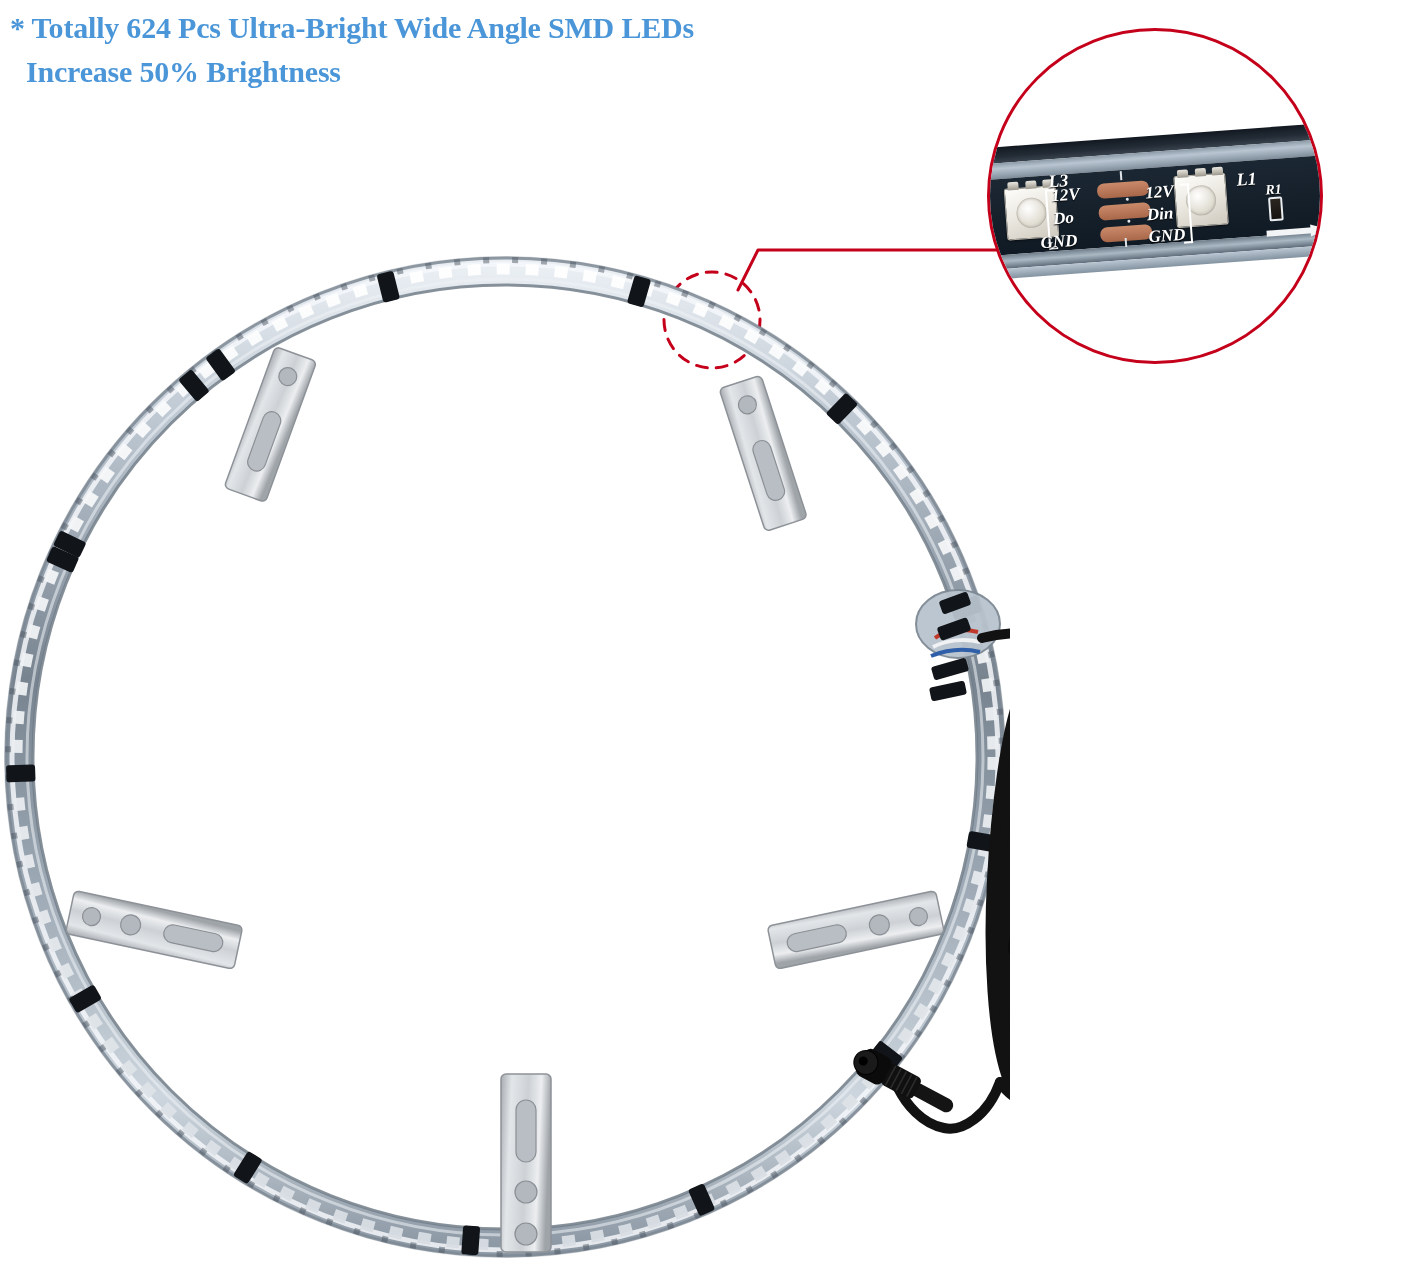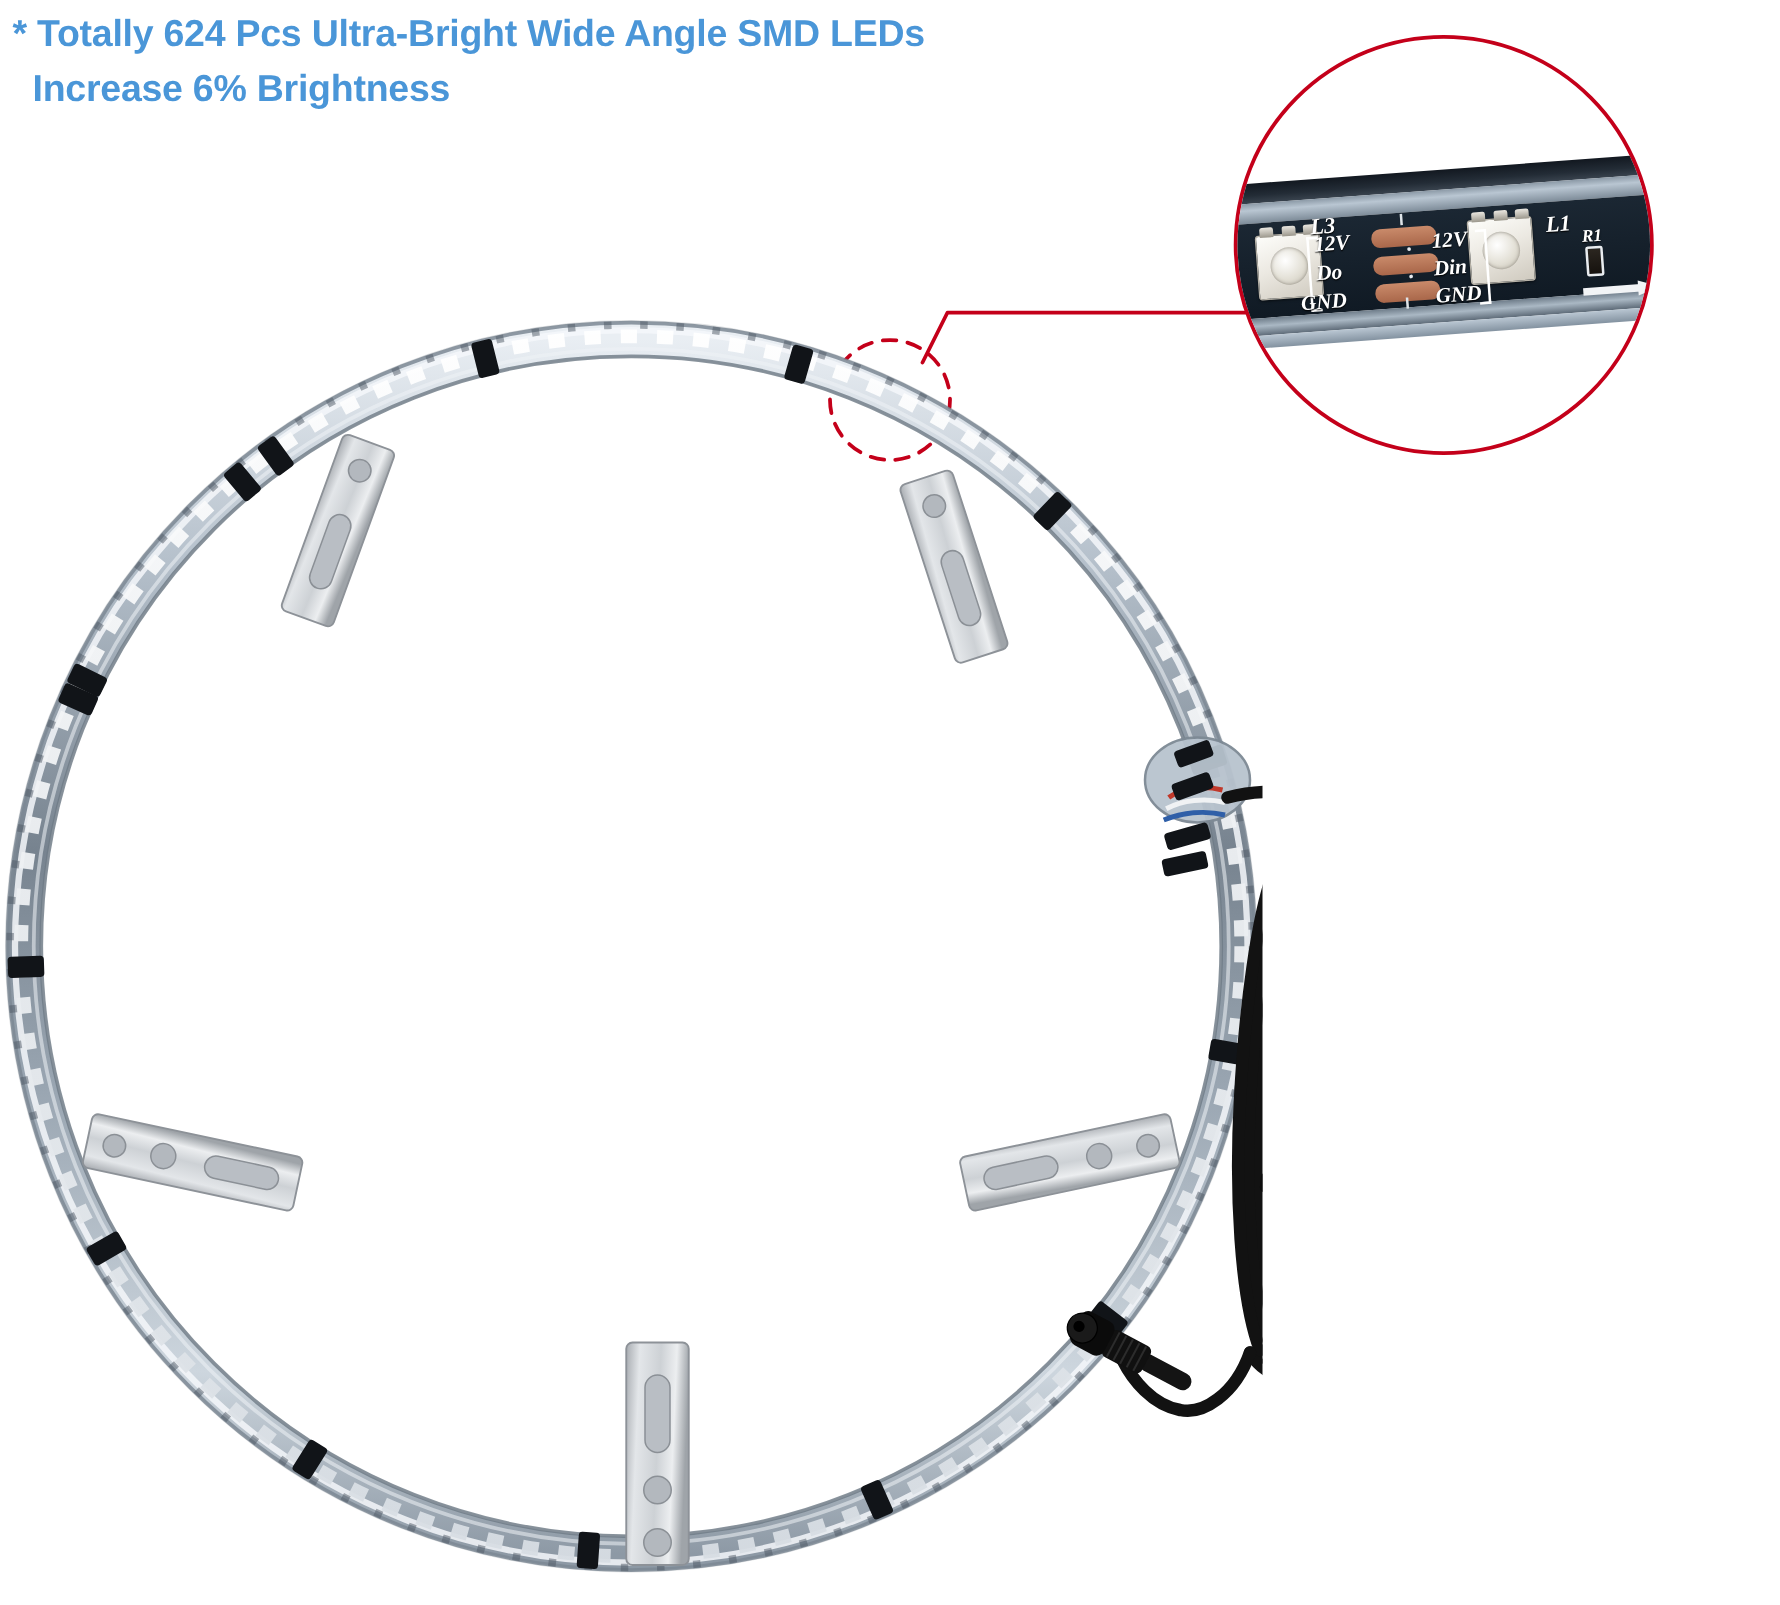--- a/index.html
+++ b/index.html
@@ -16,21 +16,21 @@
     width: 1424px;
     height: 1284px;
     background: #ffffff;
     overflow: hidden;
   }
 
   
   .caption {
     position: absolute;
     color: #4a96d8;
-    font-family: Liberation Sans, sans-serif;
+    font-family: Liberation Serif, serif;
     font-weight: bold;
     font-size: 30px;
     line-height: 1.45;
     letter-spacing: -0.2px;
     white-space: nowrap;
     user-select: none;
   }
   #caption-top-left { left: 10px; top: 6px; }
   #caption-top-left .line2 { padding-left: 16px; display: block; }
   #caption-right { left: 1000px; top: 442px; }
@@ -215,21 +215,21 @@
   }
   #ring-svg { width: 100%; height: 100%; display:block; }
 </style>
 </head>
 <body>
 
 <div id="stage">
 
   <div class="caption" id="caption-top-left">
     <span>* Totally 624 Pcs Ultra-Bright Wide Angle SMD LEDs</span>
-    <span class="line2">Increase 6% Brightness</span>
+    <span class="line2">Increase 50% Brightness</span>
   </div>
 
 
   <svg id="leader-svg" viewBox="0 0 1424 1284" xmlns="http://www.w3.org/2000/svg">
 
     <circle cx="712" cy="320" r="48" fill="none" stroke="#c4001a" stroke-width="3" stroke-dasharray="11 9" stroke-linecap="round"></circle>
 
     <polyline points="738,290 758,250 1005,250" fill="none" stroke="#c4001a" stroke-width="3" stroke-linejoin="round" stroke-linecap="round"></polyline>
   </svg>
 

